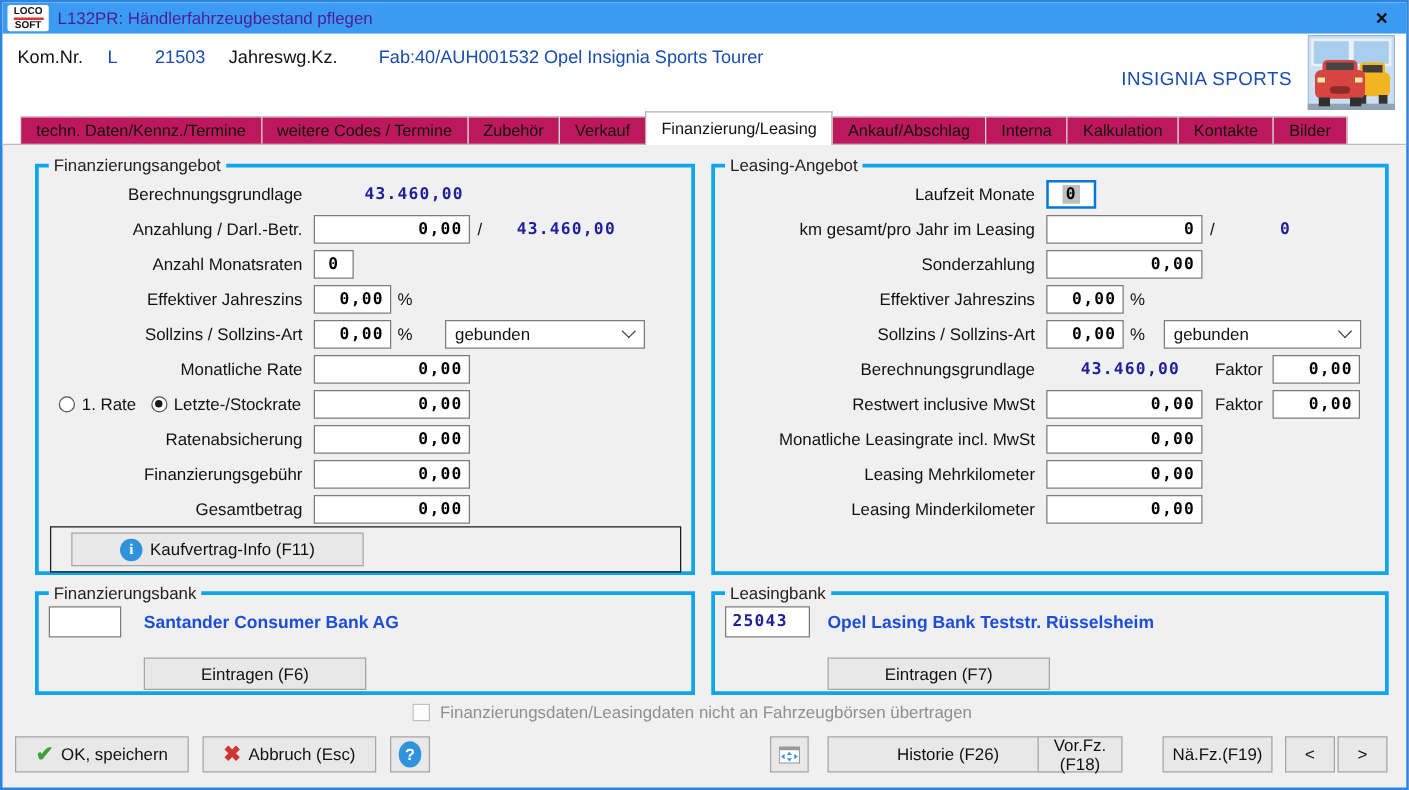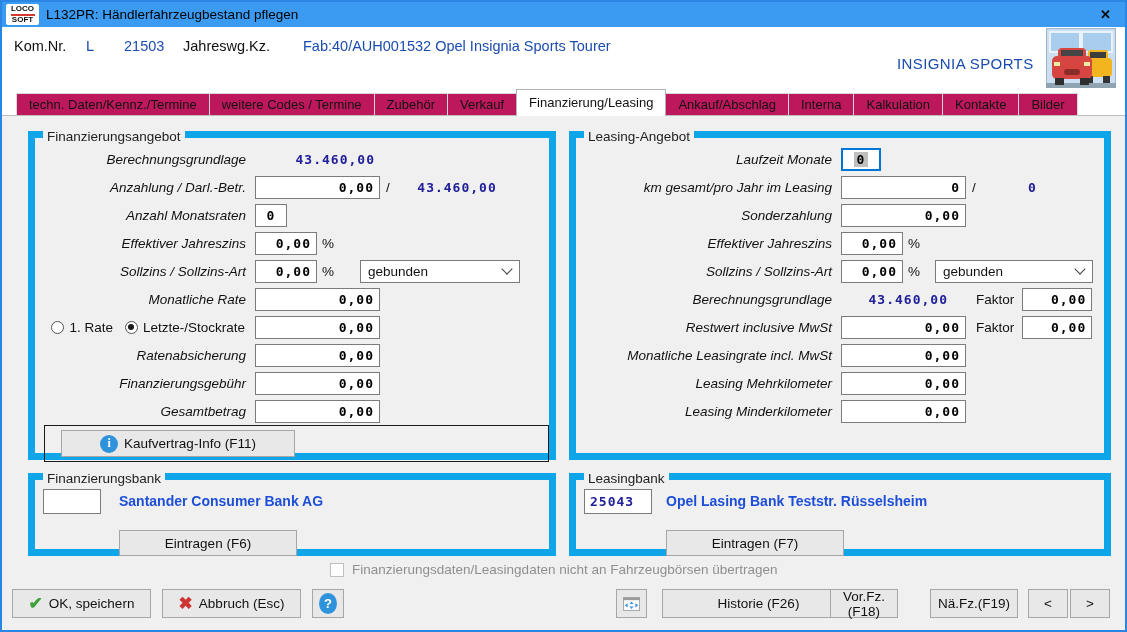--- a/index.html
+++ b/index.html
@@ -7,41 +7,41 @@
     position:relative;width:1127px;height:632px;box-sizing:border-box;
     border:2px solid #2a86e2;background:#f0f0f0;overflow:hidden;
     font-family:"Liberation Sans",sans-serif;color:#111;
   }
   
   .titlebar{position:absolute;left:0;top:0;width:1123px;height:25px;background:#3b9bf2;display:flex;align-items:center;}
   .logo{position:absolute;left:4px;top:2px;width:33px;height:21px;background:#fff;border-radius:2px;
         display:flex;flex-direction:column;align-items:center;justify-content:center;line-height:8px;}
   .logo .lg{font-size:8px;font-weight:bold;color:#111;letter-spacing:0;}
   .logo .lg-line{width:24px;height:2px;background:#d43a2f;margin:0.5px 0;}
-  .win-title{margin-left:44px;color:#000000;font-size:13.5px;text-align:center;}
+  .win-title{margin-left:44px;color:#4c1d95;font-size:13.5px;text-align:center;}
   .close-btn{position:absolute;right:14px;top:0;height:25px;line-height:25px;color:#0b0b0b;font-size:13px;font-weight:bold;}
   
   .header{position:absolute;left:0;top:25px;width:1123px;height:65px;background:#fff;}
   .hd{position:absolute;top:11px;font-size:14.5px;}
   .blue{color:#1a4cb0;}
   .model-badge{position:absolute;left:895px;top:28px;font-size:15px;color:#1a4cb0;letter-spacing:0.4px;}
   .car-img{position:absolute;left:1044px;top:1px;}
   
   .tabstrip{position:absolute;left:0;top:90px;width:1123px;height:24px;background:#fff;
             display:flex;align-items:flex-end;padding-left:14px;box-sizing:border-box;border-bottom:1px solid #bdbdbd;}
   .tab{height:21px;line-height:21px;padding:0 12px;font-size:13px;background:#be185d;
        border:1px solid #d9d9d9;border-bottom:none;margin-right:-1px;white-space:nowrap;}
   .tab.active{height:26px;line-height:26px;background:#fff;border:1px solid #b2b2b2;border-bottom:none;
        position:relative;z-index:3;margin-bottom:-1px;}
   
-  .groupbox{position:absolute;border:7px solid #0ea5e9;box-sizing:border-box;}
+  .groupbox{position:absolute;border:3px solid #0ea5e9;box-sizing:border-box;}
   .gb-title{position:absolute;top:-9px;left:8px;background:#f0f0f0;padding:0 4px;font-size:13.5px;color:#222;}
   .rows{padding-top:7px;}
   .row{display:flex;align-items:center;height:28px;}
-  .lbl{width:220px;box-sizing:border-box;padding-right:9px;text-align:right;font-size:13.5px;white-space:nowrap;font-style:italic;}
+  .lbl{width:220px;box-sizing:border-box;padding-right:9px;text-align:right;font-size:13.5px;white-space:nowrap;}
   .leas .lbl{width:265px;}
   .inp{height:23px;box-sizing:border-box;border:1px solid #7b7b7b;background:#fff;
        font-family:"DejaVu Sans Mono",monospace;font-weight:bold;font-size:13px;letter-spacing:1px;
        text-align:right;padding:0 5px;color:#000;}
   .w125{width:125px;} .w62{width:62px;} .w70{width:70px;}
   .w40{width:40px;text-align:center;} .w32{width:32px;text-align:center;}
   .inp.focused{border:2px solid #0077d7;display:flex;align-items:center;justify-content:center;padding:0;}
   .sel-hl{background:#bfbfbf;padding:0 3px;font-family:"DejaVu Sans Mono",monospace;font-weight:bold;font-size:13px;}
   .val{font-family:"DejaVu Sans Mono",monospace;font-weight:bold;font-size:13px;letter-spacing:1px;
        color:#20209a;text-align:right;box-sizing:border-box;padding-right:5px;}

